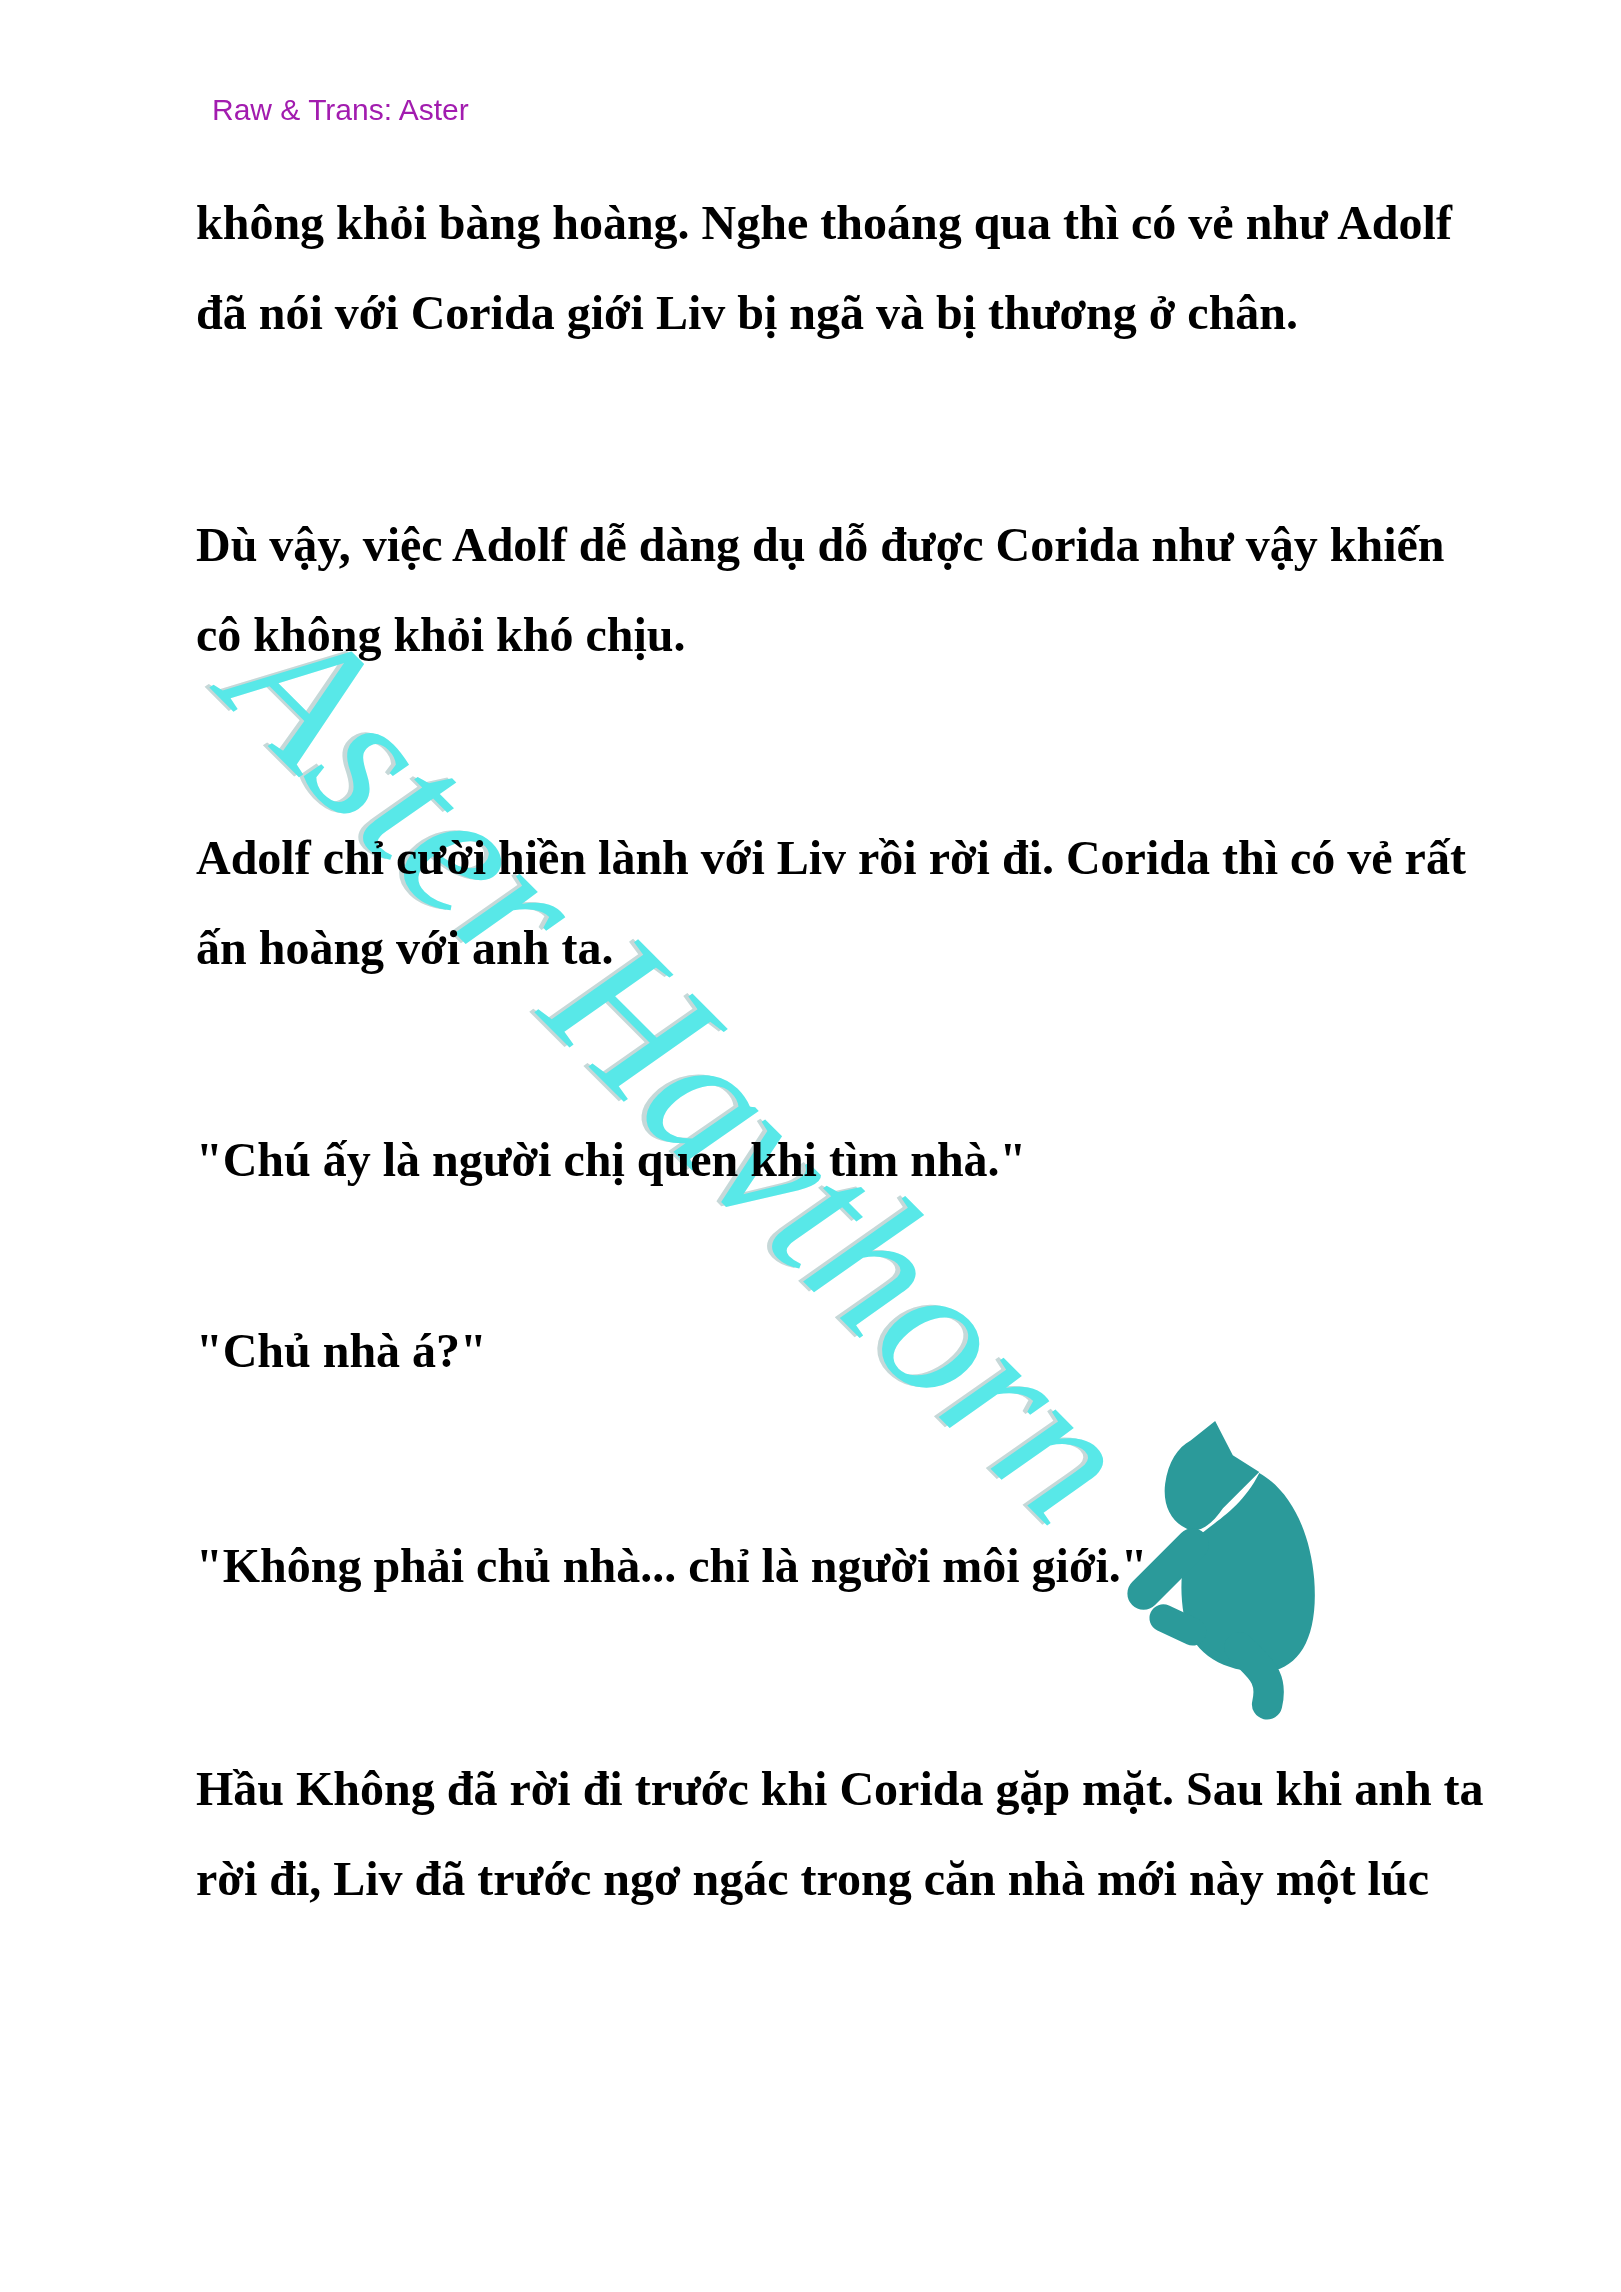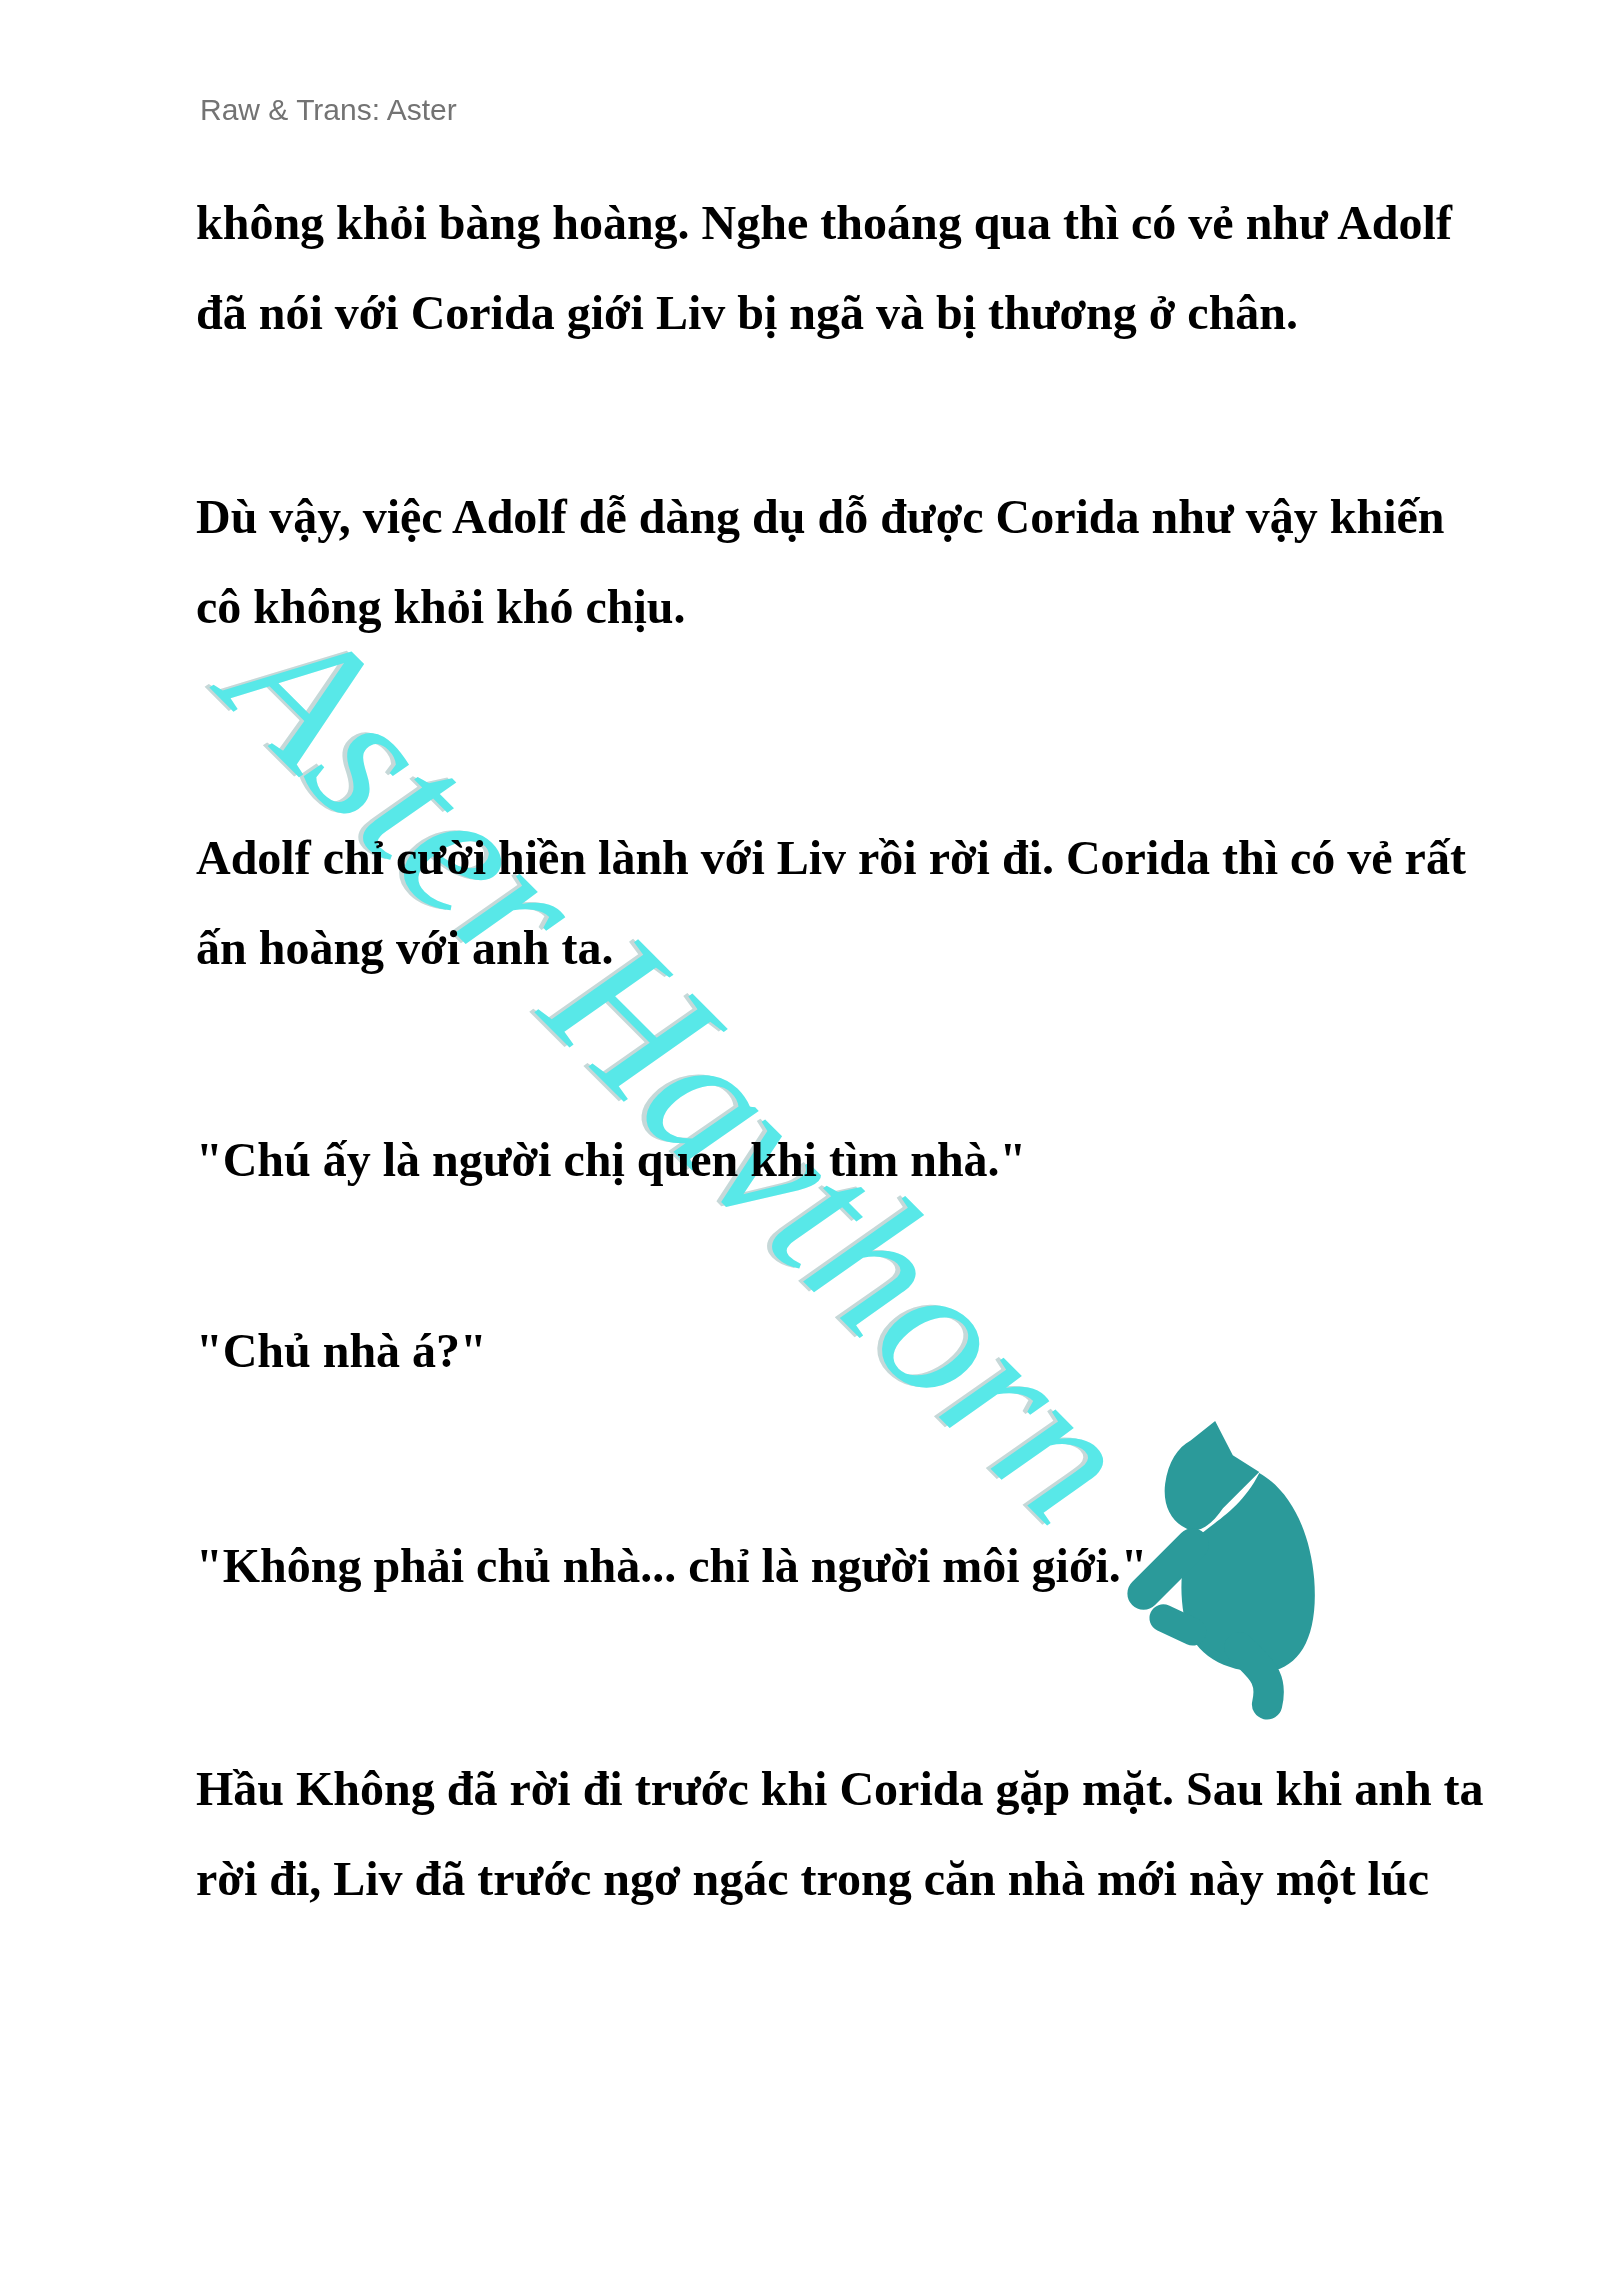--- a/index.html
+++ b/index.html
@@ -7,25 +7,25 @@
     position:relative;
     width:1621px;height:2293px;
     background:#ffffff;
     margin:0 auto;
     overflow:hidden;
     font-family:"Liberation Serif", serif;
     color:#000000;
   }
   .credit{
     position:absolute;
-    left:200px;top:90px;
+    left:212px;top:90px;
     font-family:"Liberation Sans", sans-serif;
     font-size:30px;
     line-height:39px;
-    color:#737373;
+    color:#a21caf;
     white-space:nowrap;
     z-index:3;
     text-align:center;
   }
   .para{
     position:absolute;
     left:196px;
     width:1229px;
     z-index:3;
   }
@@ -64,21 +64,21 @@
 
   <div class="credit">Raw &amp; Trans: Aster</div>
 
   <div class="watermark" style="color: rgb(88, 232, 232);">Aster Havthorn</div>
 
   <div class="para" style="top:178px">
     <div class="line">không khỏi bàng hoàng. Nghe thoáng qua thì có vẻ như Adolf</div>
     <div class="line">đã nói với Corida giới Liv bị ngã và bị thương ở chân.</div>
   </div>
 
-  <div class="para" style="top:472px">
+  <div class="para" style="top:500px">
     <div class="line">Dù vậy, việc Adolf dễ dàng dụ dỗ được Corida như vậy khiến</div>
     <div class="line">cô không khỏi khó chịu.</div>
   </div>
 
   <div class="para" style="top:813px">
     <div class="line">Adolf chỉ cười hiền lành với Liv rồi rời đi. Corida thì có vẻ rất</div>
     <div class="line">ấn hoàng với anh ta.</div>
   </div>
 
   <div class="para" style="top:1115px">

